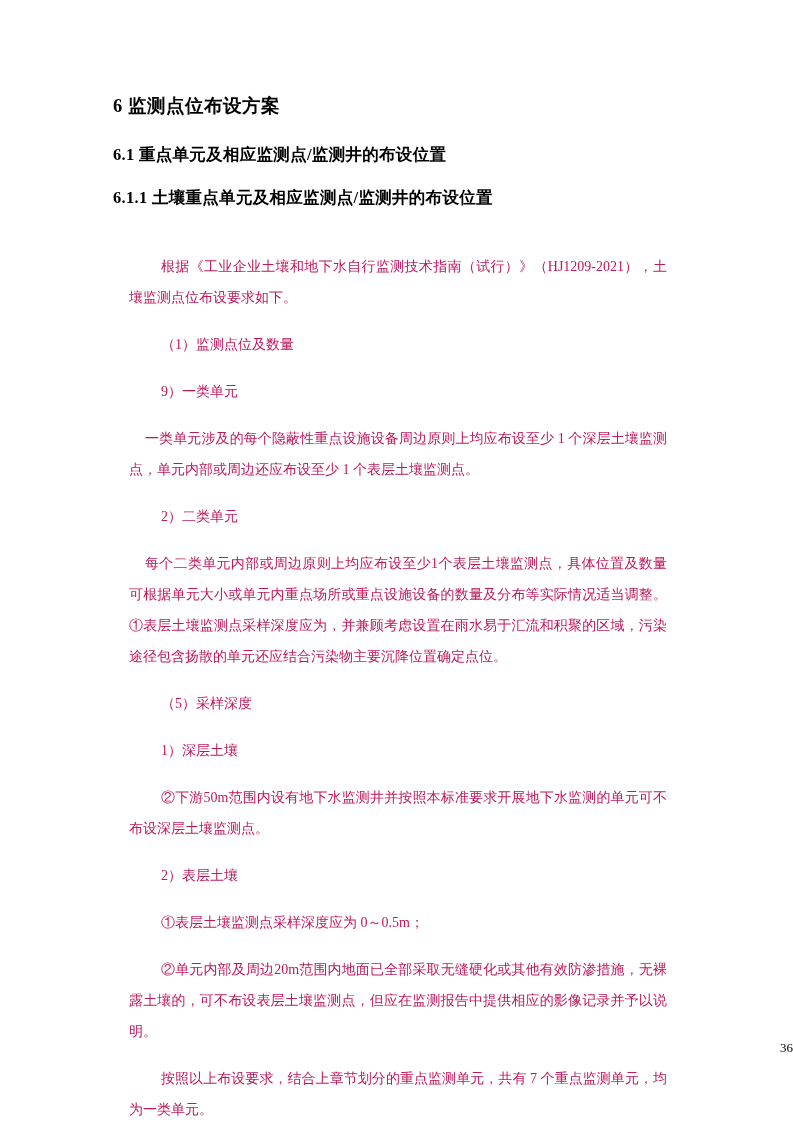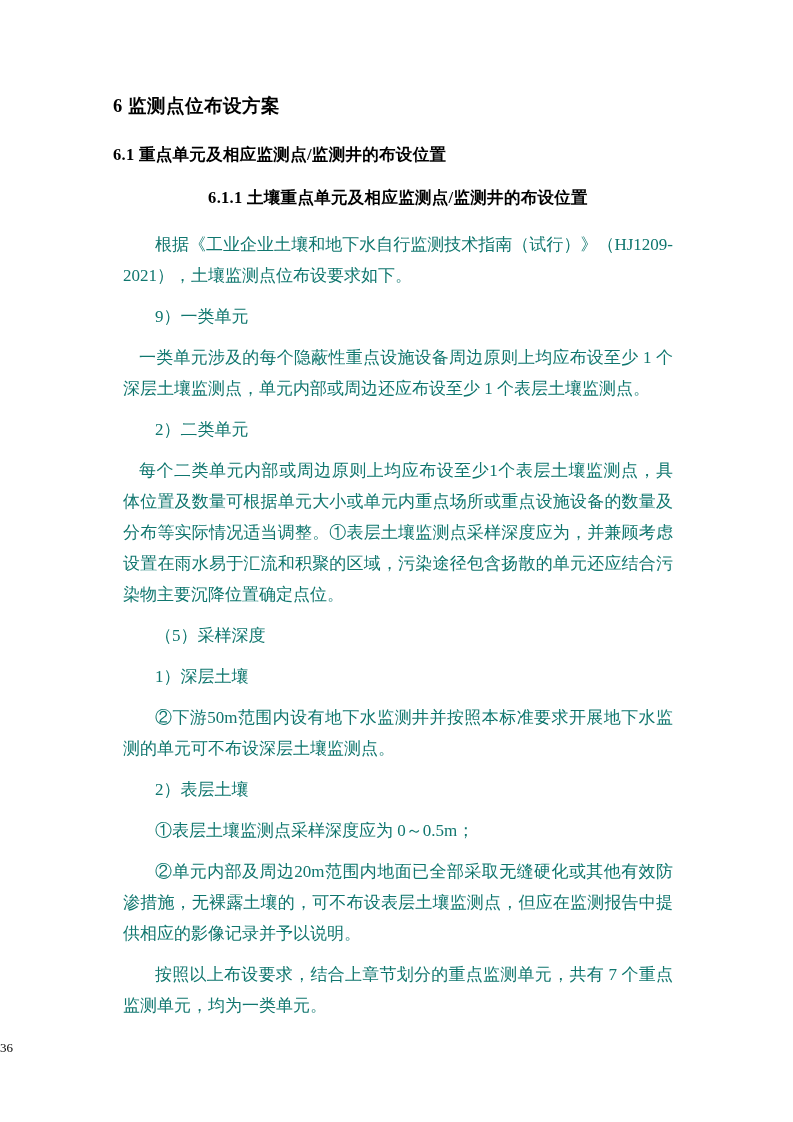--- a/index.html
+++ b/index.html
@@ -37,64 +37,64 @@
     font-size: 16.5px;
     font-weight: bold;
     margin: 0 0 22px 0;
     letter-spacing: 0.3px;
     color: #000;
     line-height: 1.3;
   }
   h3.doc-h3 {
     font-size: 16.5px;
     font-weight: bold;
-    margin: 0 0 20px 0;
+    margin: 0 0 42px 0;
     letter-spacing: 0.3px;
     color: #000;
     line-height: 1.3;
-    text-align: center;
   }
   p.para {
-    font-size: 17px;
+    font-size: 14px;
     line-height: 31px;
-    margin: 10px;
+    margin: 16px;
     text-align: justify;
     text-justify: inter-ideograph;
-    color: #0f766e;
+    color: #be185d;
   }
   p.indent2 {
     text-indent: 32px;
   }
   p.indent1 {
     text-indent: 16px;
   }
   .page-number {
     position: absolute;
     left: 0;
     right: 0;
     top: 1040px;
-    text-align: left;
+    text-align: right;
     font-size: 13px;
     color: #000;
     font-family: "Liberation Serif", "DejaVu Serif", serif;
   }
 </style>
 </head>
 <body>
 
 <div class="page">
   <div class="content">
 
     <h1 class="doc-h1">6 监测点位布设方案</h1>
 
     <h2 class="doc-h2">6.1 重点单元及相应监测点/监测井的布设位置</h2>
 
     <h3 class="doc-h3">6.1.1 土壤重点单元及相应监测点/监测井的布设位置</h3>
 
     <p class="para indent2">根据《工业企业土壤和地下水自行监测技术指南（试行）》（HJ1209-2021），土壤监测点位布设要求如下。</p>
+    <p class="para indent2">（1）监测点位及数量</p>
     <p class="para indent2">9）一类单元</p>
     <p class="para indent1">一类单元涉及的每个隐蔽性重点设施设备周边原则上均应布设至少 1 个深层土壤监测点，单元内部或周边还应布设至少 1 个表层土壤监测点。</p>
     <p class="para indent2">2）二类单元</p>
     <p class="para indent1">每个二类单元内部或周边原则上均应布设至少1个表层土壤监测点，具体位置及数量可根据单元大小或单元内重点场所或重点设施设备的数量及分布等实际情况适当调整。①表层土壤监测点采样深度应为，并兼顾考虑设置在雨水易于汇流和积聚的区域，污染途径包含扬散的单元还应结合污染物主要沉降位置确定点位。</p>
     <p class="para indent2">（5）采样深度</p>
     <p class="para indent2">1）深层土壤</p>
     <p class="para indent2">②下游50m范围内设有地下水监测井并按照本标准要求开展地下水监测的单元可不布设深层土壤监测点。</p>
     <p class="para indent2">2）表层土壤</p>
     <p class="para indent2">①表层土壤监测点采样深度应为 0～0.5m；</p>
     <p class="para indent2">②单元内部及周边20m范围内地面已全部采取无缝硬化或其他有效防渗措施，无裸露土壤的，可不布设表层土壤监测点，但应在监测报告中提供相应的影像记录并予以说明。</p>

